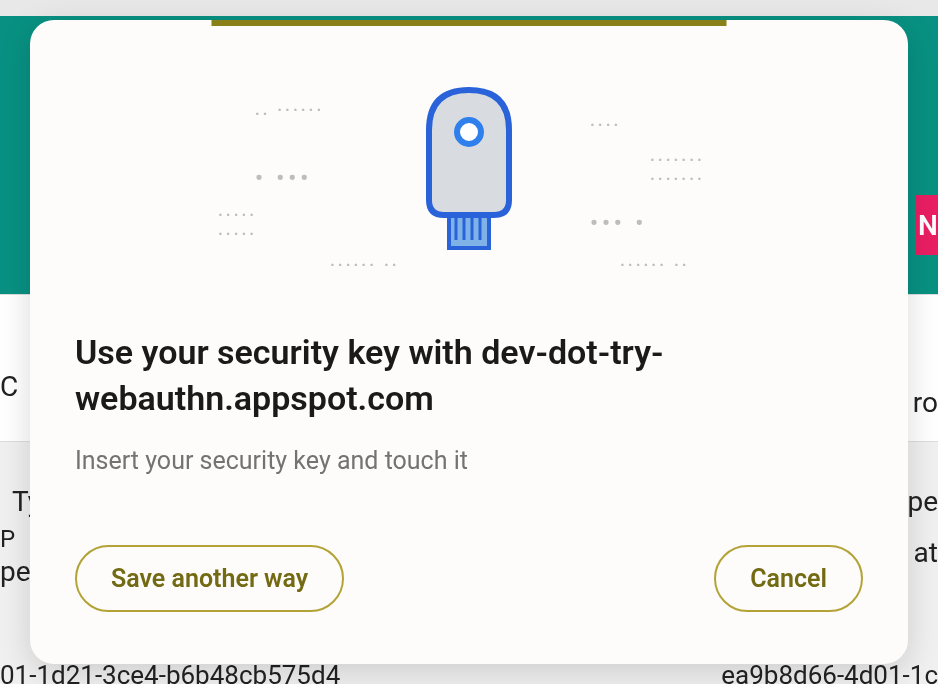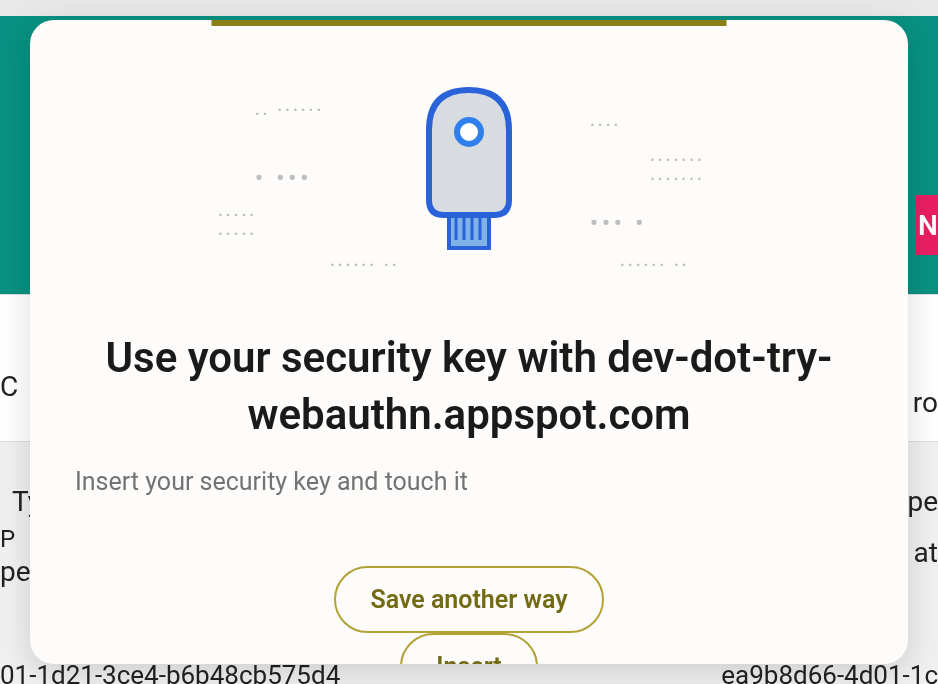--- a/index.html
+++ b/index.html
@@ -144,40 +144,38 @@
     .big-dots {
       font-size: 22px;
       letter-spacing: 4px;
     }
     
     .modal-content {
       padding: 30px 45px 40px 45px;
     }
     
     .modal-title {
-      font-size: 42px;
+      font-size: 34px;
       font-weight: 600;
       color: #1a1a1a;
       line-height: 1.35;
       margin-bottom: 24px;
-      text-align: center;
     }
     
     .modal-subtitle {
       font-size: 25px;
       color: #737373;
       font-weight: 400;
       margin-bottom: 70px;
     }
     
     .modal-buttons {
       display: flex;
       justify-content: space-between;
       align-items: center;
-      flex-direction: column;
     }
     
     .btn {
       border: 2px solid #b3a336;
       background: transparent;
       color: #736a14;
       font-size: 25px;
       font-weight: 600;
       padding: 17px 34px;
       border-radius: 36px;
@@ -230,16 +228,16 @@
       <circle cx="55" cy="52" r="12" fill="#ffffff" stroke="#2f80ed" stroke-width="6"></circle>
     </svg>
   </div>
 
   <div class="modal-content">
     <h1 class="modal-title">Use your security key with dev-dot-try-webauthn.appspot.com</h1>
     <p class="modal-subtitle">Insert your security key and touch it</p>
 
     <div class="modal-buttons">
       <button class="btn">Save another way</button>
-      <button class="btn">Insert</button>
+      <button class="btn">Cancel</button>
     </div>
   </div>
 </div>
 
 </body></html>

